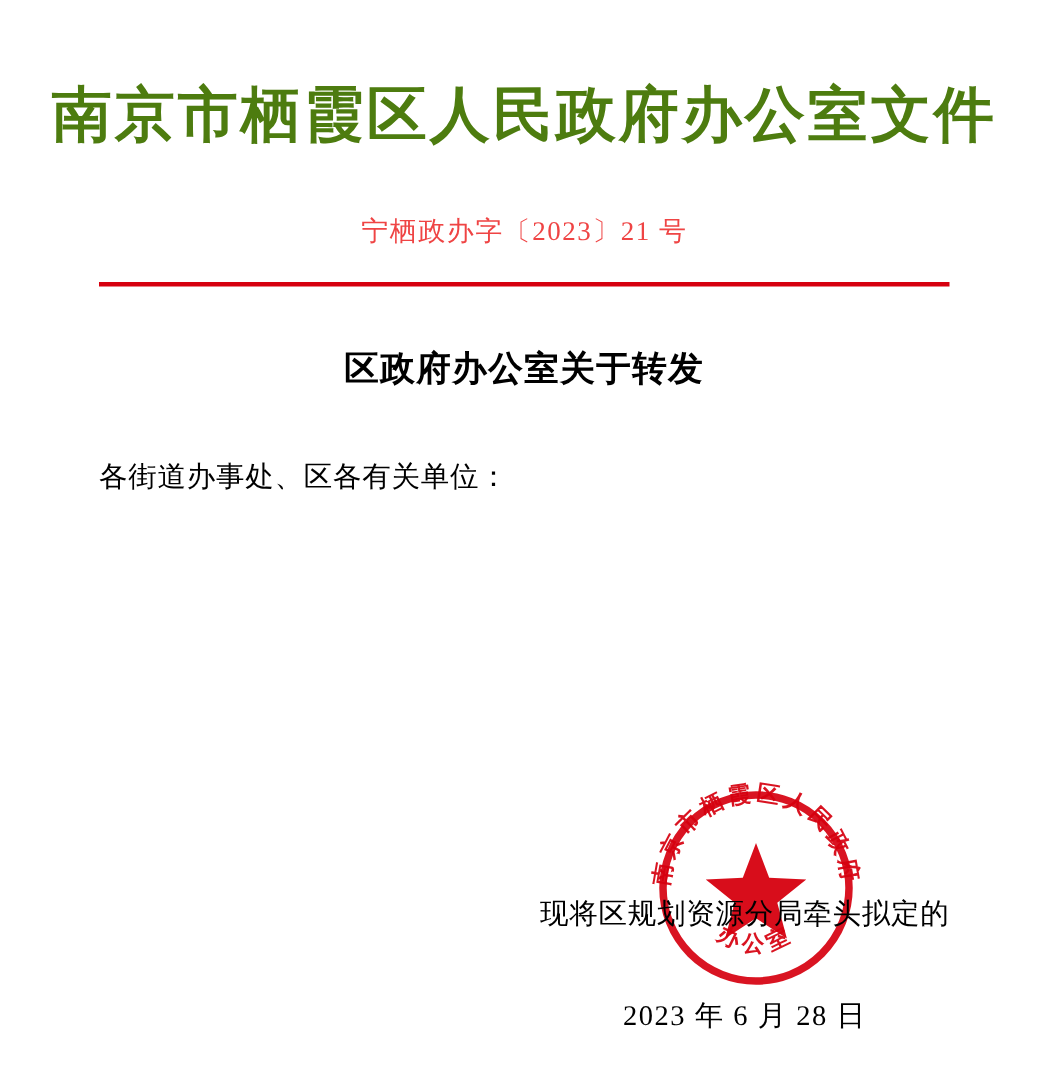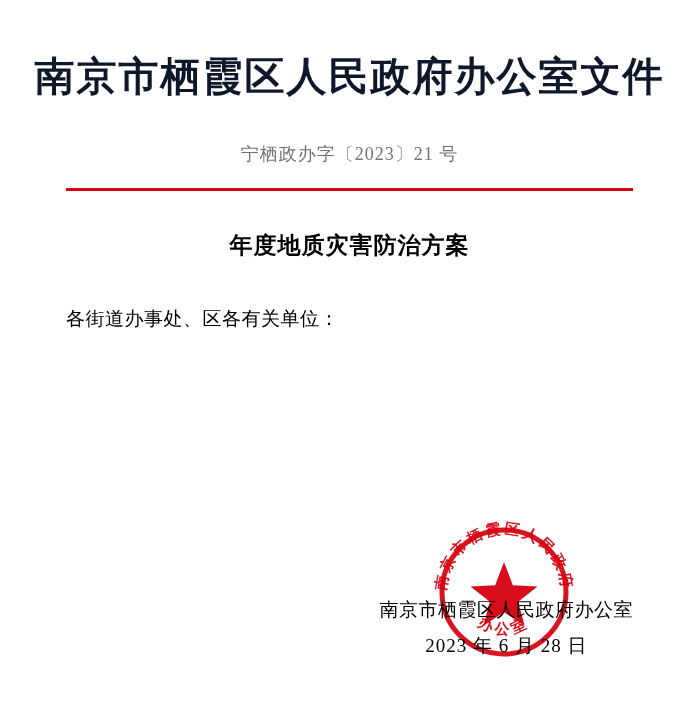--- a/index.html
+++ b/index.html
@@ -21,35 +21,35 @@
     height: 714px;
     box-sizing: border-box;
   }
 
   
   .masthead {
     text-align: center;
     padding-top: 54px;
   }
   .masthead-title {
-    color: #0f172a;
+    color: #4d7c0f;
     font-family: "Liberation Serif", "DejaVu Serif", serif;
     font-weight: bold;
     font-size: 40px;
     letter-spacing: 2px;
     line-height: 1.15;
     white-space: nowrap;
   }
 
   .doc-number {
     text-align: center;
     margin-top: 42px;
     font-size: 18px;
     letter-spacing: 1px;
-    color: #737373;
+    color: #ef4444;
   }
 
   .red-rule {
     margin: 22px auto 0 auto;
     width: 567px;
     height: 2.5px;
     background: #d6000f;
   }
 
   
@@ -87,20 +87,21 @@
     position: absolute;
     right: 66px;
     top: 592px;
     text-align: center;
     font-size: 19px;
     line-height: 1.9;
     letter-spacing: 0.5px;
   }
   .sign-date {
     letter-spacing: 1px;
+    margin-top: 32px;
   }
 
   
   .seal {
     position: absolute;
     left: 424px;
     top: 512px;
     width: 160px;
     height: 160px;
     pointer-events: none;
@@ -114,21 +115,21 @@
 
   <div class="masthead">
     <div class="masthead-title">南京市栖霞区人民政府办公室文件</div>
   </div>
 
   <div class="doc-number">宁栖政办字〔2023〕21 号</div>
 
   <div class="red-rule"></div>
 
   <div class="doc-title">
-    <span class="line">年度地质灾害防治方案</span>
+    <span class="line">区政府办公室关于转发</span>
   </div>
 
   <div class="body-block">
     <div class="salutation">各街道办事处、区各有关单位：</div>
   </div>
 
   <div class="seal">
     <svg width="160" height="160" viewBox="0 0 160 160" xmlns="http://www.w3.org/2000/svg">
       <defs>
         <path id="arcTop" d="M 22,80 A 58,58 0 0 1 138,80" fill="none"></path>
@@ -140,17 +141,17 @@
       <text font-family="'Liberation Serif', serif" font-size="15" font-weight="bold" fill="#d6000f" opacity="0.92" letter-spacing="3">
         <textPath href="#arcTop" startOffset="50%" text-anchor="middle">南京市栖霞区人民政府</textPath>
       </text>
       <text font-family="'Liberation Serif', serif" font-size="15" font-weight="bold" fill="#d6000f" opacity="0.92" letter-spacing="4">
         <textPath href="#arcBottom" startOffset="50%" text-anchor="middle">办公室</textPath>
       </text>
     </svg>
   </div>
 
   <div class="sign-block">
-    <div>南京市栖霞区人民政府办公室</div>
+    <div>现将区规划资源分局牵头拟定的</div>
     <div class="sign-date">2023 年 6 月 28 日</div>
   </div>
 
 </div>
 
 </body></html>

